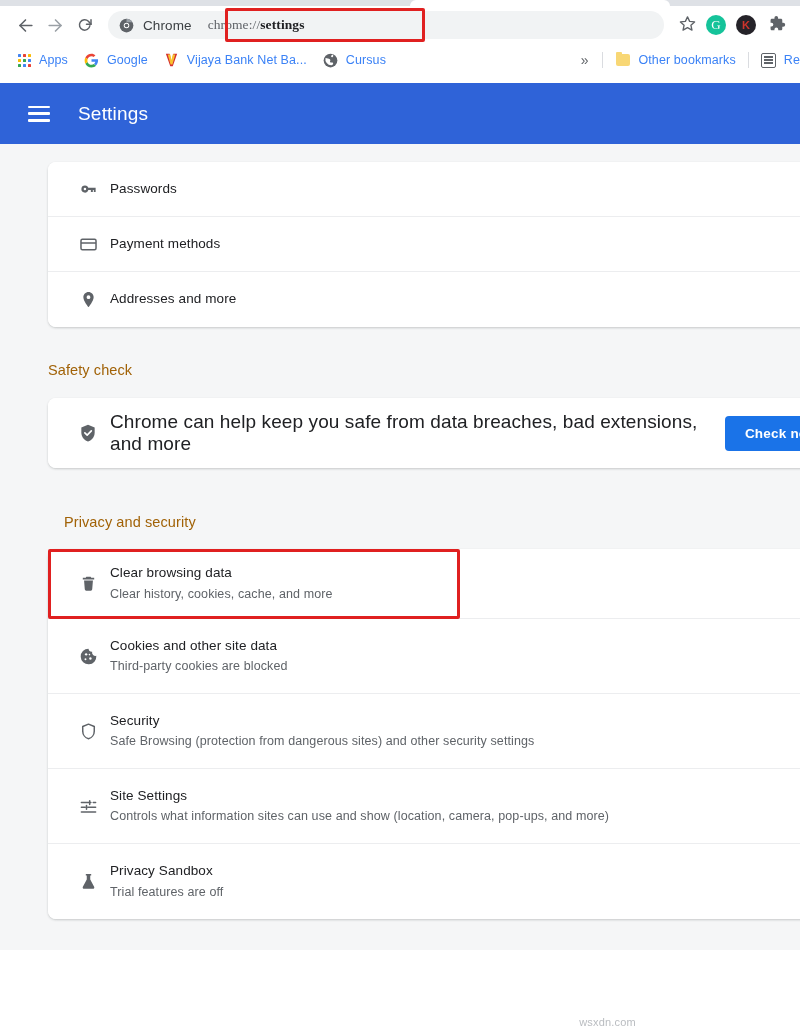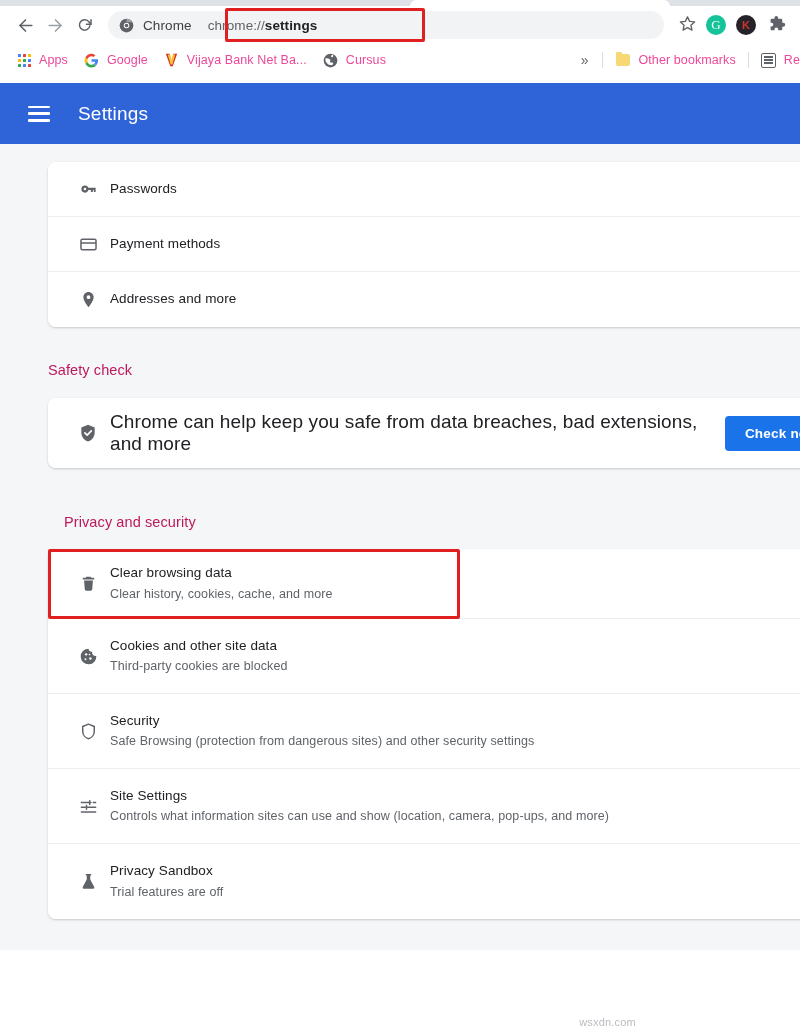--- a/index.html
+++ b/index.html
@@ -80,20 +80,21 @@
     margin-right: 16px;
     letter-spacing: .1px;
   }
 
   .url-wrap {
     position: relative;
     flex: 1 1 auto;
     height: 28px;
     display: flex;
     align-items: center;
+    font-family: Liberation Serif, serif;
   }
   .url-text {
     font-size: 13.5px;
     color: #5f6368;
     letter-spacing: .1px;
     white-space: nowrap;
   }
   .url-text b {
     color: #202124;
     font-weight: 700;
@@ -174,21 +175,21 @@
     display: flex;
     align-items: center;
     height: 24px;
     padding: 0 8px;
     flex: 0 0 auto;
     border-radius: 4px;
   }
   .bm:first-child { margin-left: 8px; }
   .bm-label {
     font-size: 12.5px;
-    color: #ec4899;
+    color: #3b82f6;
     white-space: nowrap;
     letter-spacing: .1px;
   }
   .bm-ico {
     width: 16px; height: 16px;
     margin-right: 7px;
     flex: 0 0 auto;
     display: flex; align-items: center; justify-content: center;
   }
 
@@ -297,21 +298,21 @@
     background: #ffffff;
     border-radius: 8px;
     box-shadow: 0 1px 2px rgba(60,64,67,.18), 0 1px 3px rgba(60,64,67,.08);
     overflow: hidden;
   }
 
   .section-label {
     position: absolute;
     left: 48px;
     font-size: 14.5px;
-    color: #be185d;
+    color: #a16207;
     letter-spacing: .1px;
   }
 
   .row {
     position: relative;
     display: flex;
     align-items: center;
     padding-left: 18px;
     padding-right: 18px;
     border-bottom: 1px solid #ecedef;

